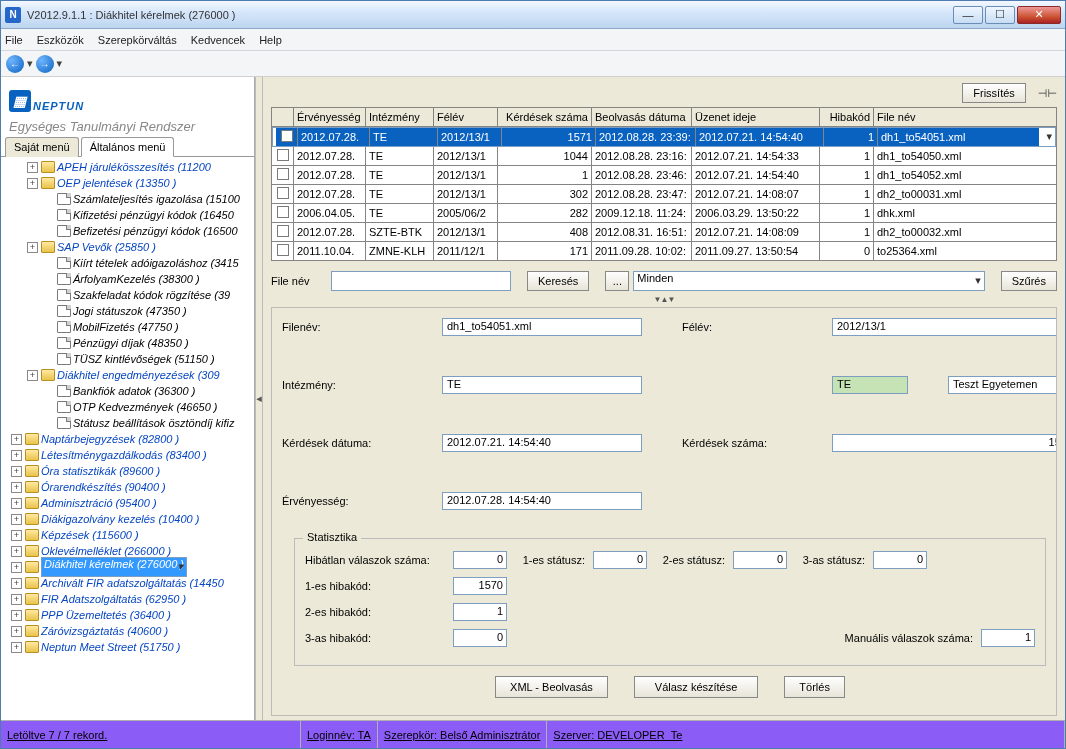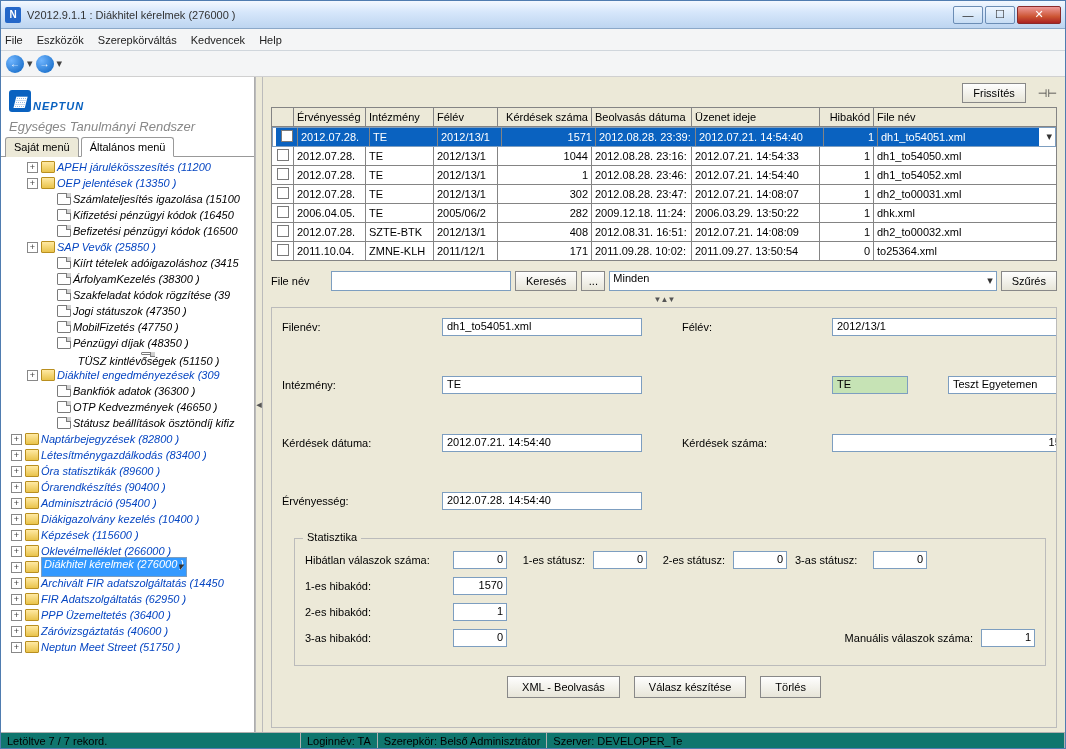--- a/index.html
+++ b/index.html
@@ -31,21 +31,21 @@
   .exp.blank{border:none;background:none;}
   .nicon{width:14px;height:12px;margin:0 2px 0 1px;display:inline-block;}
   .nicon.folder{background:linear-gradient(#ffe9a2,#e9c34b);border:1px solid #b98f1f;border-radius:1px;}
   .nicon.doc{background:#fff;border:1px solid #7a7a7a;border-radius:1px;position:relative;}
   .nicon.doc:after{content:"";position:absolute;right:-1px;top:-1px;width:4px;height:4px;background:#d0d0d0;border-left:1px solid #7a7a7a;border-bottom:1px solid #7a7a7a;}
   .nlabel{color:#000;font-style:italic;}
   .nlabel.link{color:#0646c2;}
   .nlabel.sel{background:#3399ff;color:#fff;padding:0 2px;}
   .right{flex:1;display:flex;flex-direction:column;background:#ece9d8;min-width:0;}
   .rtop{padding:6px 8px 4px 8px;display:flex;justify-content:flex-end;align-items:center;gap:12px;}
-  .btn{border:1px solid #888;background:linear-gradient(#fefefe,#e7e5d8);padding:2px 10px;min-height:20px;cursor:default;}
+  .btn{border:1px solid #888;background:linear-gradient(#fefefe,#e7e5d8);padding:2px 10px;min-height:20px;cursor:default;margin-left:12px;}
   .grid{margin:0 8px;border:1px solid #848484;background:#fff;}
   .grow{display:flex;border-bottom:1px solid #848484;}
   .grow:last-child{border-bottom:none;}
   .gcell{border-right:1px solid #848484;padding:2px 3px;overflow:hidden;white-space:nowrap;height:18px;line-height:14px;}
   .gcell:last-child{border-right:none;}
   .ghdr .gcell{background:#ece9d8;font-weight:normal;}
   .grow.sel .gcell{background:#0a62c0;color:#fff;}
   .cb{width:12px;height:12px;border:1px solid #7a7a7a;background:#fff;display:inline-block;}
   .c0{width:22px;text-align:center;}
   .c1{width:72px;} .c2{width:68px;} .c3{width:64px;} .c4{width:94px;text-align:right;} .c5{width:100px;} .c6{width:128px;} .c7{width:54px;text-align:right;} .c8{flex:1;}
@@ -59,21 +59,21 @@
   .form{margin:4px 8px;padding:10px 10px 6px 10px;border:1px solid #bbb;background:#ece9d8;position:relative;}
   .fgrid{display:grid;grid-template-columns:120px 200px 110px 76px 130px;column-gap:10px;row-gap:10px;align-items:center;gap:40px;}
   .fval{border:1px solid #7d9ec0;background:#fff;height:18px;padding:1px 4px;overflow:hidden;}
   .fval.ro{background:#c6e3b5;}
   .fval.num{text-align:right;}
   .statbox{margin-top:28px;border:1px solid #bbb;padding:12px 10px 10px 10px;position:relative;margin-left:12px;}
   .statbox .legend{position:absolute;top:-8px;left:8px;background:#ece9d8;padding:0 4px;}
   .srow{display:flex;align-items:center;gap:8px;margin-bottom:8px;}
   .snum{border:1px solid #7d9ec0;background:#fff;width:54px;height:18px;text-align:right;padding:1px 3px;}
   .actions{display:flex;gap:14px;justify-content:center;margin:10px 0 6px 0;}
-  .status{height:16px;border-top:1px solid #b0b0b0;background:#0f766e;display:flex;align-items:center;}
+  .status{height:28px;border-top:1px solid #b0b0b0;background:#8b5cf6;display:flex;align-items:center;text-decoration:underline;}
   .status .cell{padding:0 6px;border-right:1px solid #b0b0b0;height:100%;display:flex;align-items:center;}
   .vsplit{width:8px;background:#ece9d8;display:flex;align-items:center;justify-content:center;color:#555;cursor:col-resize;border-left:1px solid #bbb;border-right:1px solid #bbb;}
   .scroll{overflow:auto;}
   .tree::-webkit-scrollbar,.scroll::-webkit-scrollbar{width:16px;height:16px;}
   .tree::-webkit-scrollbar-thumb,.scroll::-webkit-scrollbar-thumb{background:#c7c7c7;border:1px solid #8a8a8a;}
   .tree::-webkit-scrollbar-track,.scroll::-webkit-scrollbar-track{background:#ece9d8;}
 </style>
 </head>
 <body>
 
@@ -171,21 +171,21 @@
           <div class="node" style="padding-left: 38px;">
             <span class="exp blank"></span>
             <span class="nicon doc"></span>
             <span class="nlabel">MobilFizetés (47750  )</span>
           </div>
           <div class="node" style="padding-left: 38px;">
             <span class="exp blank"></span>
             <span class="nicon doc"></span>
             <span class="nlabel">Pénzügyi díjak (48350  )</span>
           </div>
-          <div class="node" style="padding-left: 38px; flex-direction: column;">
+          <div class="node" style="padding-left: 38px;">
             <span class="exp blank"></span>
             <span class="nicon doc"></span>
             <span class="nlabel">TÜSZ kintlévőségek (51150  )</span>
           </div>
           <div class="node" style="padding-left: 22px;">
             <span class="exp">+</span>
             <span class="nicon folder"></span>
             <span class="nlabel link">Diákhitel engedményezések (309</span>
           </div>
           <div class="node" style="padding-left: 38px;">
@@ -412,21 +412,21 @@
 
         <div class="statbox">
           <span class="legend">Statisztika</span>
           <div class="srow">
             <span style="width:140px">Hibátlan válaszok száma:</span>
             <div class="snum">0</div>
             <span style="width:70px;text-align:right">1-es státusz:</span>
             <div class="snum">0</div>
             <span style="width:70px;text-align:right">2-es státusz:</span>
             <div class="snum">0</div>
-            <span style="width:70px;text-align:left">3-as státusz:</span>
+            <span style="width:70px;text-align:right">3-as státusz:</span>
             <div class="snum">0</div>
           </div>
           <div class="srow">
             <span style="width:140px">1-es hibakód:</span>
             <div class="snum">1570</div>
           </div>
           <div class="srow">
             <span style="width:140px">2-es hibakód:</span>
             <div class="snum">1</div>
           </div>
@@ -434,21 +434,21 @@
             <span style="width:140px">3-as hibakód:</span>
             <div class="snum">0</div>
             <span style="flex:1"></span>
             <span>Manuális válaszok száma:</span>
             <div class="snum">1</div>
           </div>
         </div>
 
         <div class="actions">
           <button class="btn" style="padding:4px 14px">XML - Beolvasás</button>
-          <button class="btn" style="padding:4px 14px">Válasz készítése</button>
+          <button class="btn" style="padding:4px 20px">Válasz készítése</button>
           <button class="btn" style="padding:4px 14px">Törlés</button>
         </div>
       </div>
     </div>
   </div>
 
   <div class="status">
     <div class="cell" style="width:300px">Letöltve 7 / 7 rekord.</div>
     <div class="cell">Loginnév: TA</div>
     <div class="cell">Szerepkör: Belső Adminisztrátor</div>

